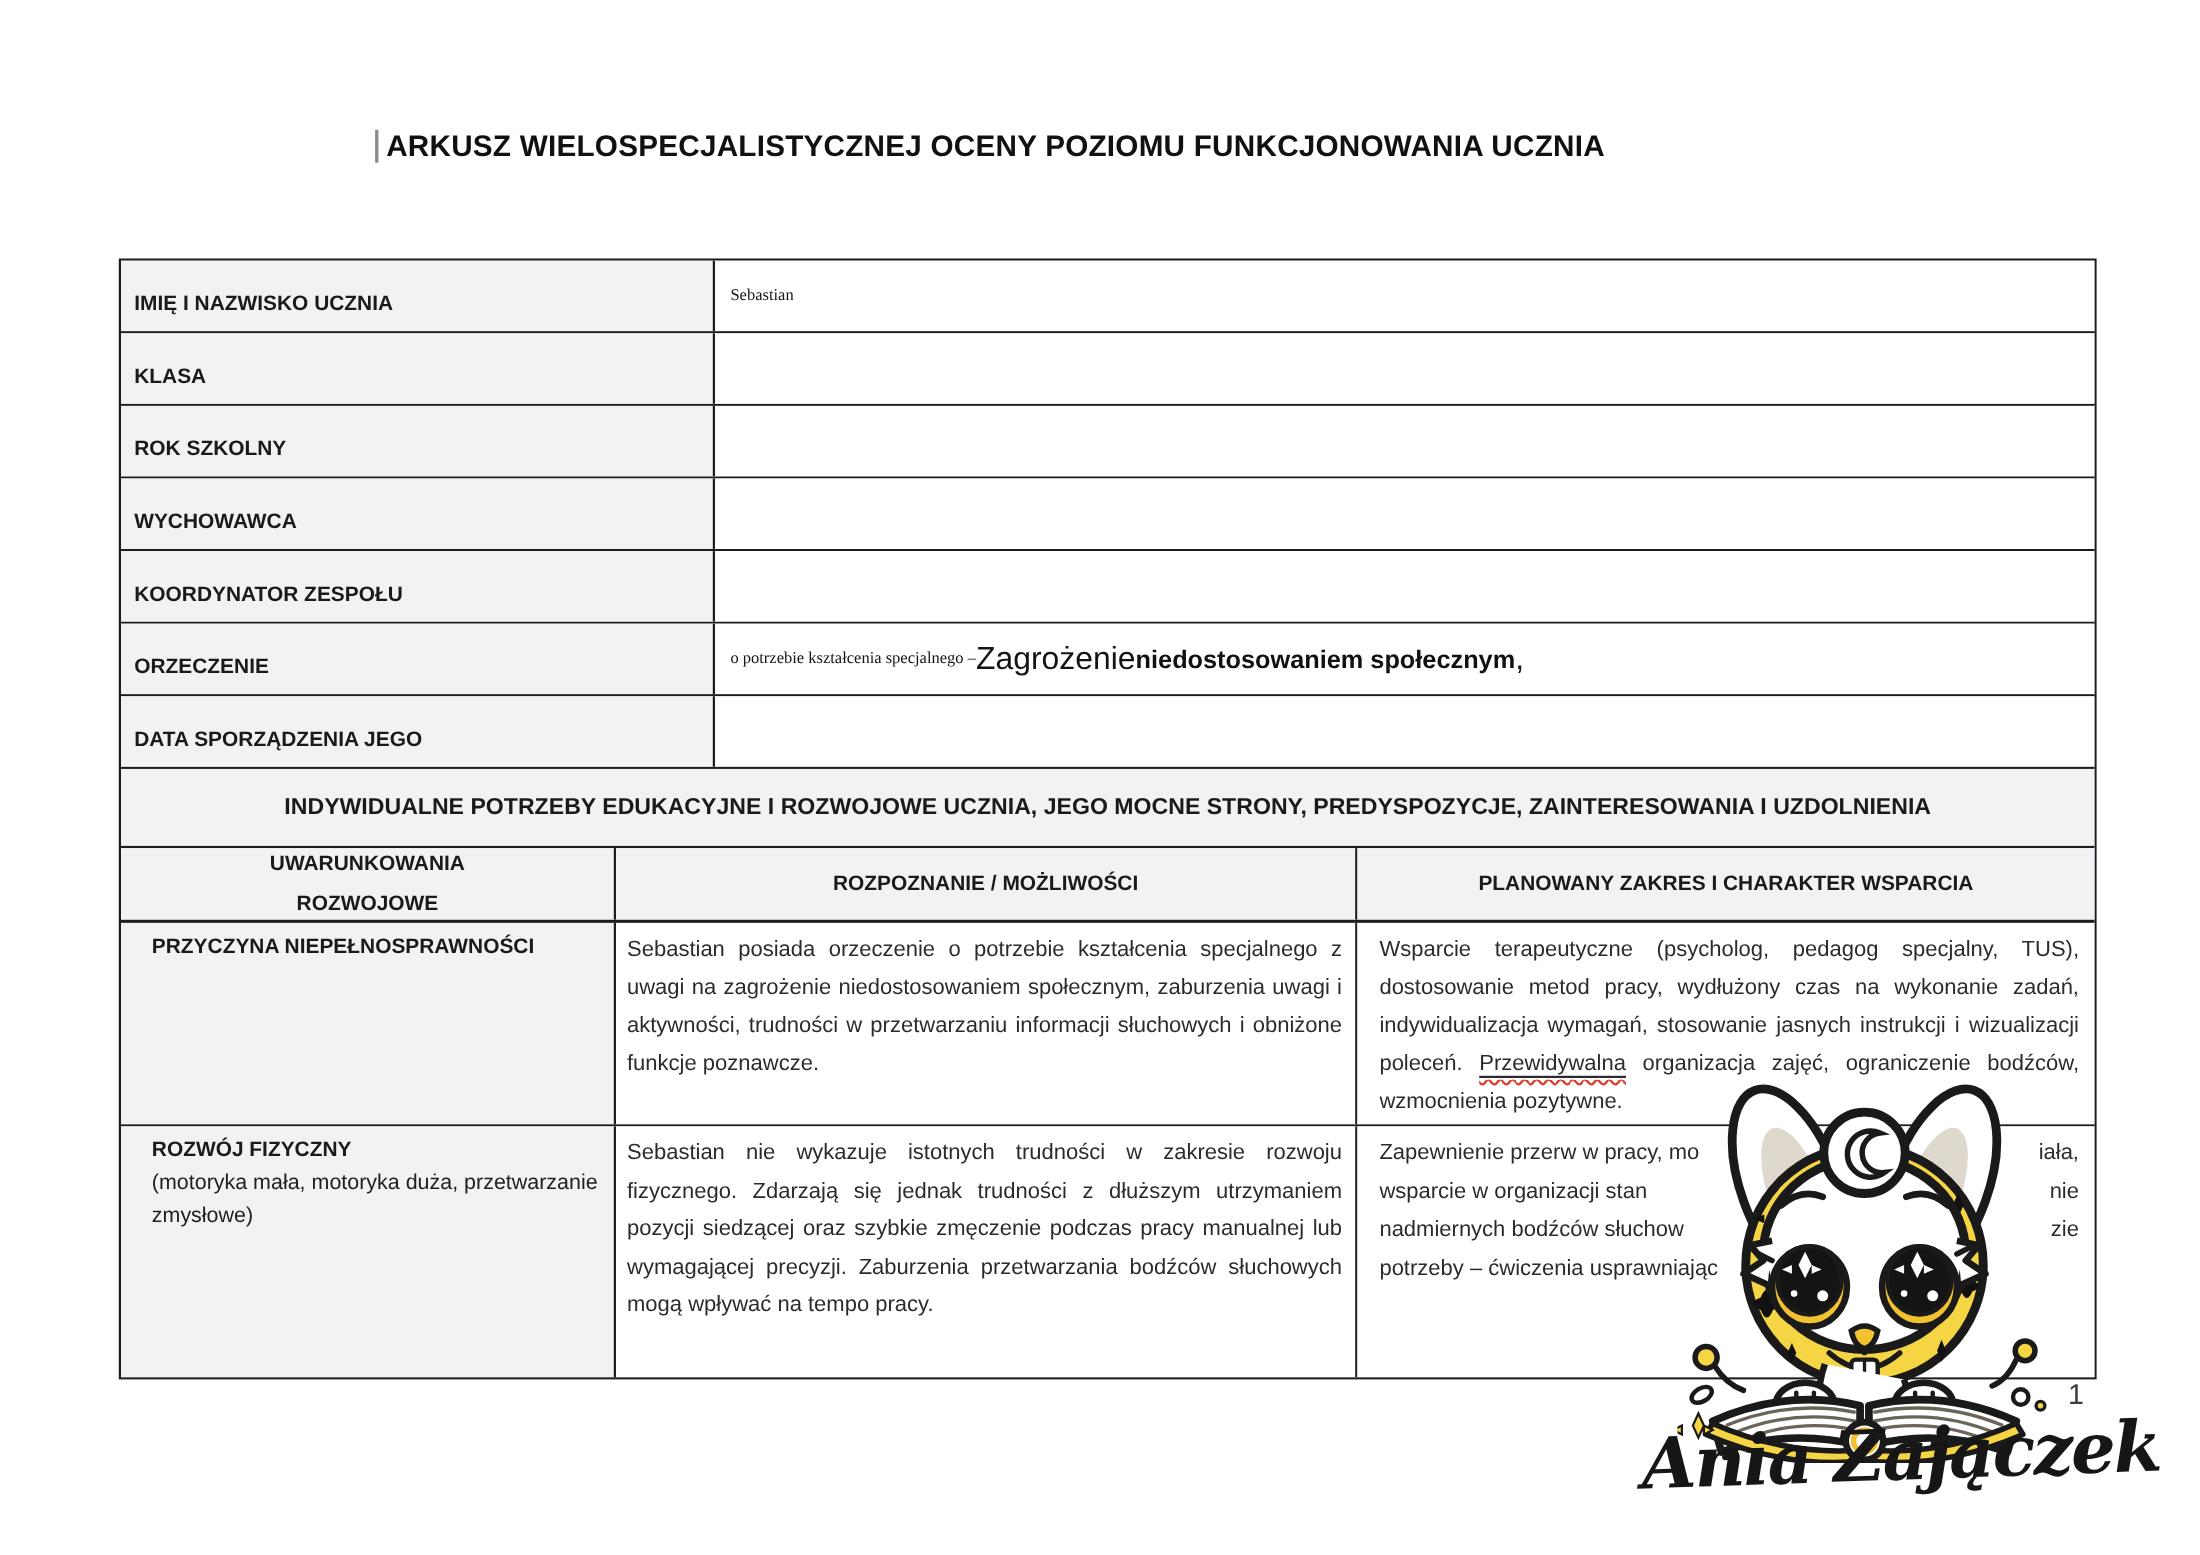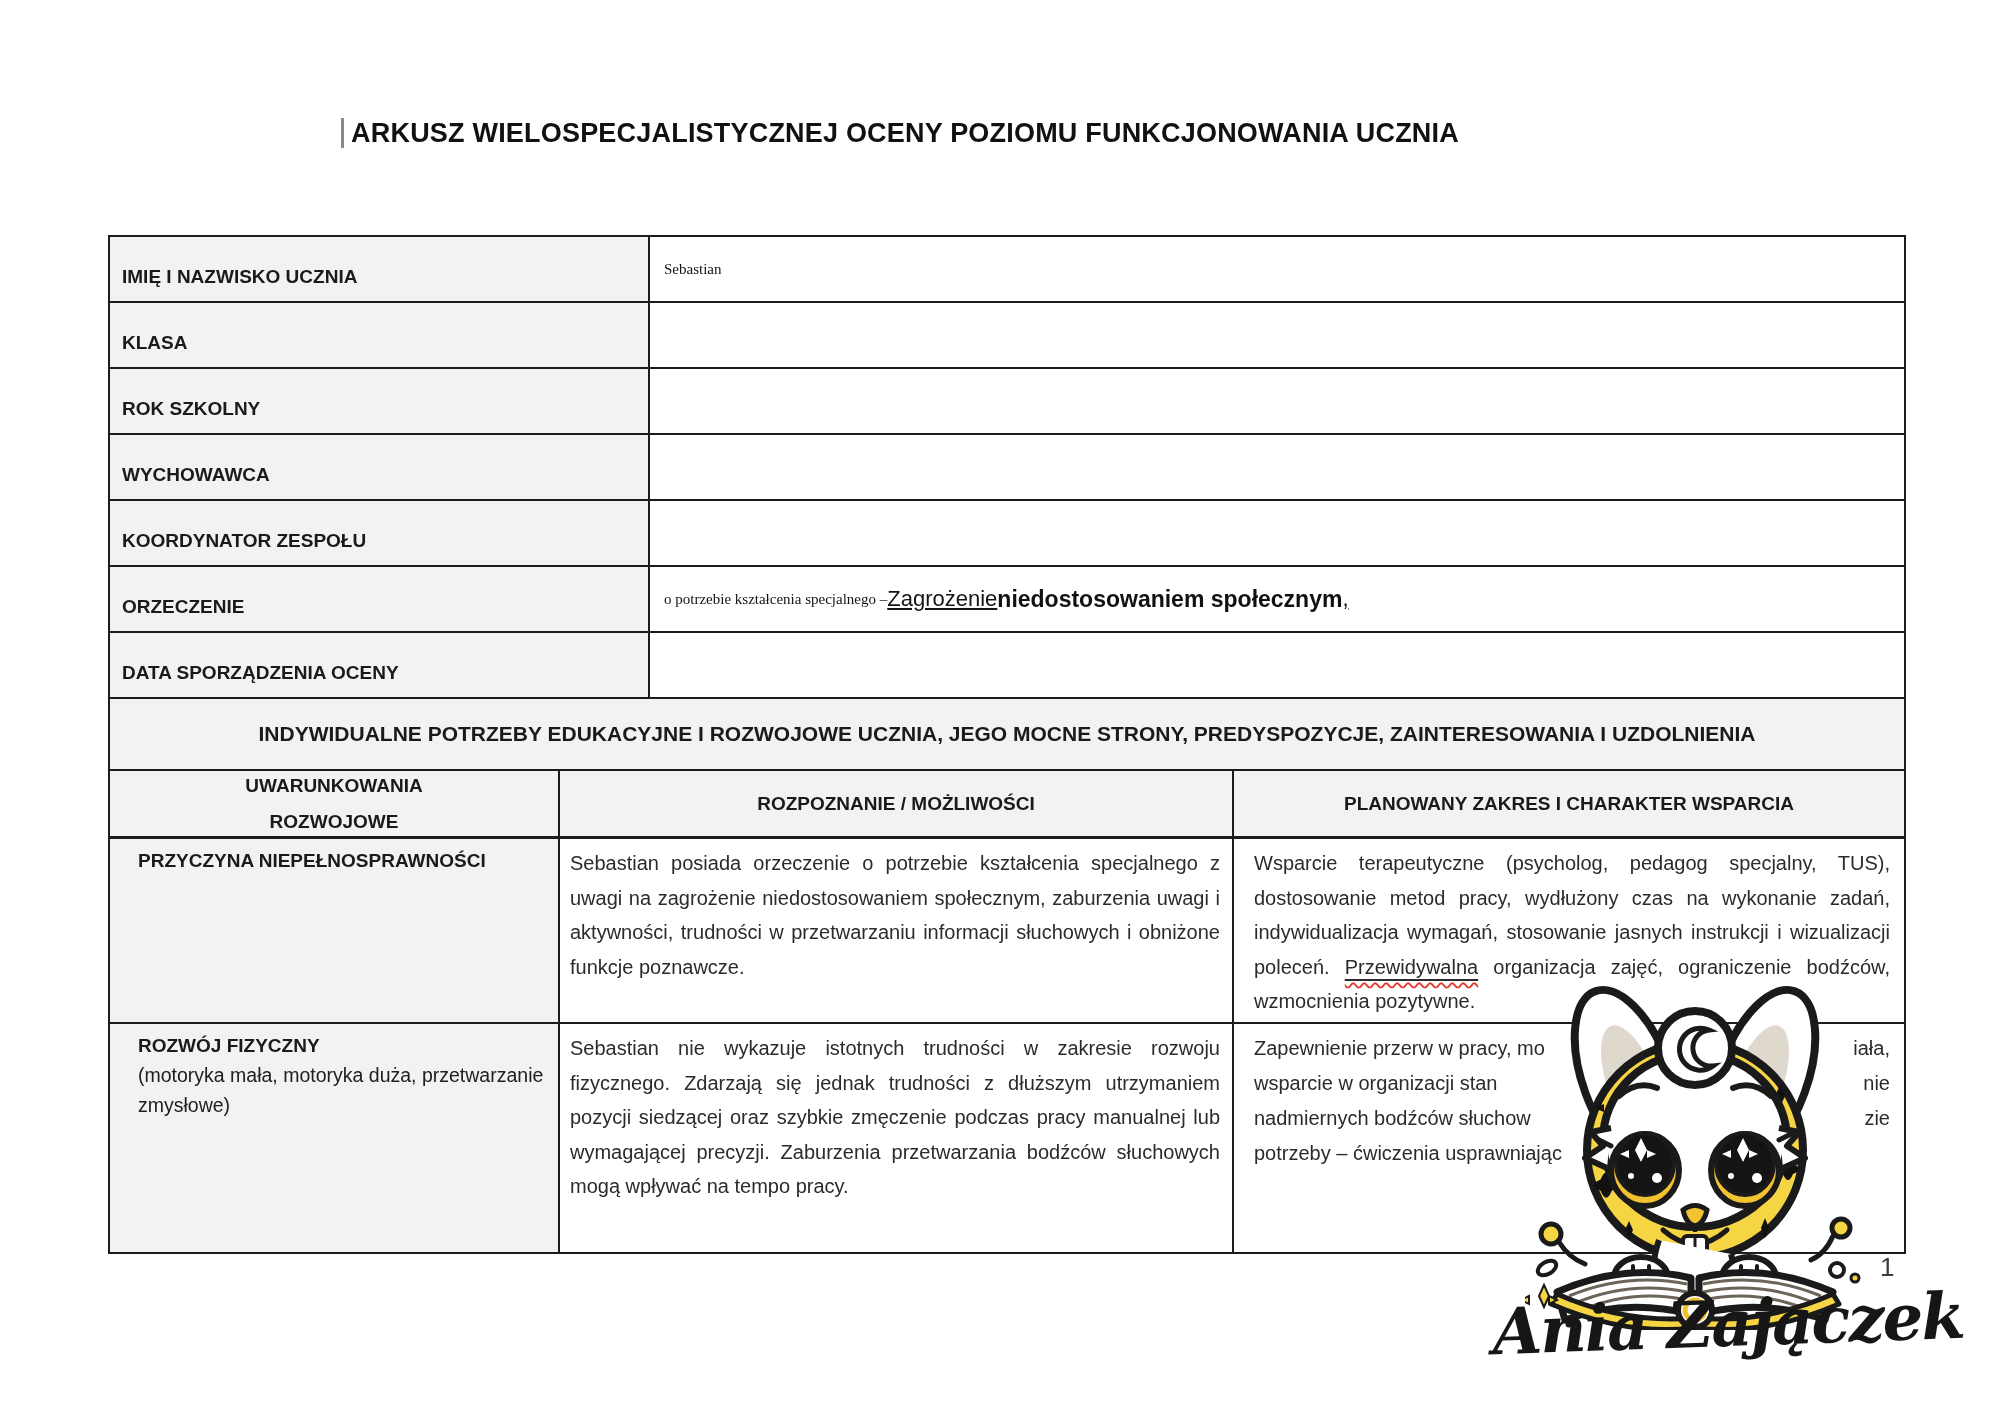--- a/index.html
+++ b/index.html
@@ -11,21 +11,21 @@
 
   
   .form-wrap{position:absolute;left:108px;top:235px;width:1794px;border:2px solid #1c1c1c;background:#fff;}
   .row{display:flex;border-bottom:2px solid #1c1c1c;box-sizing:border-box;}
   .row:last-child{border-bottom:none;}
   .cell{box-sizing:border-box;}
   .label-cell{width:540px;background:#F2F2F2;border-right:2px solid #1c1c1c;font-weight:bold;font-size:19px;padding:24px 8px 8px 12px;display:flex;align-items:center;}
   .value-cell{flex:1;background:#fff;display:flex;align-items:center;padding:6px 14px;}
   .info-row{height:66px;}
   .serif-val{font-family:"Liberation Serif",serif;font-size:15px;color:#141414;}
-  .sans-val{font-size:22px;color:#141414;text-decoration:underline;}
+  .sans-val{font-size:29px;color:#141414;}
   .sans-bold{font-size:23px;font-weight:bold;color:#111;}
 
   .section-row{height:70px;background:#F2F2F2;border-top:2px solid #1c1c1c;margin-top:-2px;display:flex;align-items:center;justify-content:center;font-weight:bold;font-size:21px;text-align:center;border-bottom:2px solid #1c1c1c;}
 
   .head-row{height:68px;background:#c4b5fd;border-bottom:3px solid #1c1c1c;}
   .head-cell{background:#F2F2F2;font-weight:bold;font-size:19px;display:flex;align-items:center;justify-content:center;text-align:center;}
   .head-cell.c1{width:450px;border-right:2px solid #1c1c1c;line-height:36px;}
   .head-cell.c1 span{display:inline-block;width:210px;}
   .head-cell.c2{width:674px;border-right:2px solid #1c1c1c;}
   .head-cell.c3{flex:1;}
@@ -81,21 +81,21 @@
   <div class="row info-row">
     <div class="cell label-cell">ORZECZENIE</div>
     <div class="cell value-cell">
       <span class="serif-val">o potrzebie kształcenia specjalnego – </span>
       <span class="sans-val">Zagrożenie </span>
       <span class="sans-bold">niedostosowaniem społecznym</span>
       <span class="sans-val">,</span>
     </div>
   </div>
   <div class="row info-row">
-    <div class="cell label-cell">DATA SPORZĄDZENIA OCENY</div>
+    <div class="cell label-cell">DATA SPORZĄDZENIA JEGO</div>
     <div class="cell value-cell"></div>
   </div>
 
   <div class="section-row">INDYWIDUALNE POTRZEBY EDUKACYJNE I ROZWOJOWE UCZNIA, JEGO MOCNE STRONY, PREDYSPOZYCJE, ZAINTERESOWANIA I UZDOLNIENIA</div>
 
   <div class="row head-row">
     <div class="cell head-cell c1">
         <span>UWARUNKOWANIA ROZWOJOWE</span>
       </div>
     <div class="cell head-cell c2">ROZPOZNANIE / MOŻLIWOŚCI</div>

